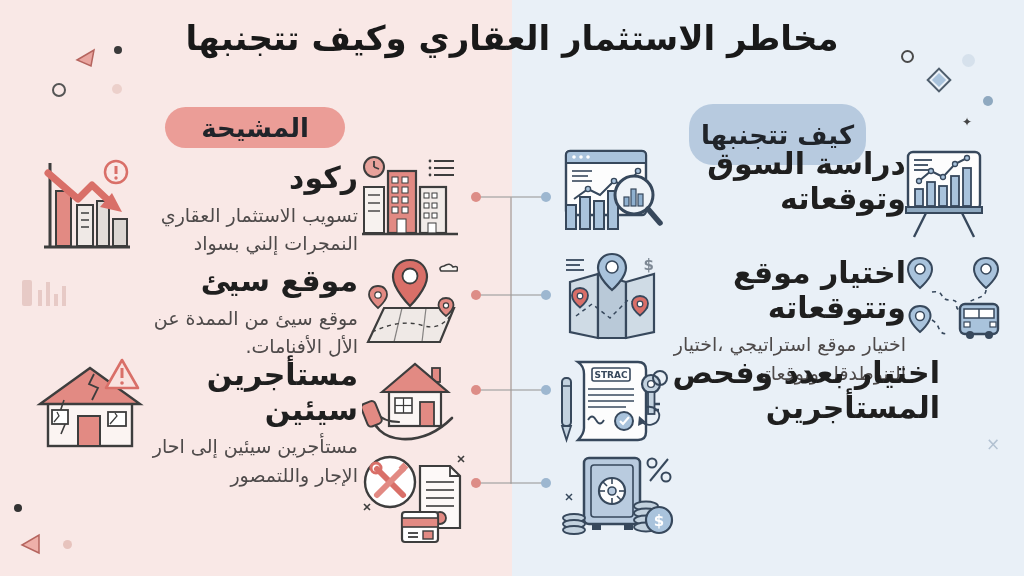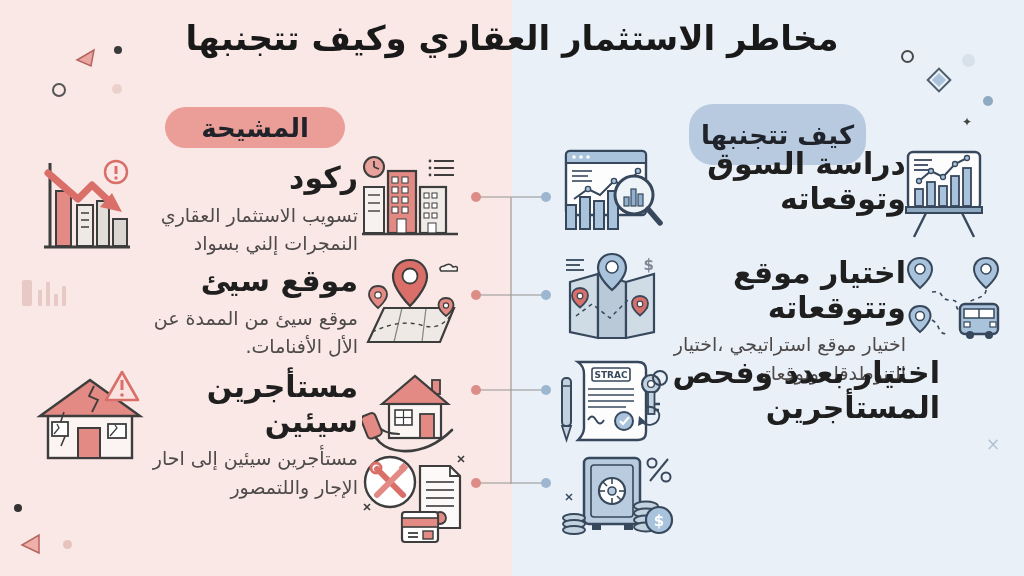--- a/index.html
+++ b/index.html
@@ -181,21 +181,21 @@
       <line x1="64" y1="50" x2="60" y2="84" stroke="#3d3d3d" stroke-width="1.2" opacity=".6"></line>
       <path d="M48 2 C37 2 31 10 31 19 C31 31 48 48 48 48 C48 48 65 31 65 19 C65 10 59 2 48 2 Z" fill="#d96f68" stroke="#3d3d3d" stroke-width="2.2"></path>
       <circle cx="48" cy="18" r="7.5" fill="#fff" stroke="#3d3d3d" stroke-width="1.8"></circle>
       <path d="M16 28 c-6 0 -9 4 -9 8.5 c0 6 9 13.5 9 13.5 c0 0 9 -7.5 9 -13.5 c0 -4.5 -3 -8.5 -9 -8.5 Z" fill="#e28a83" stroke="#3d3d3d" stroke-width="1.8"></path>
       <circle cx="16" cy="37" r="3.2" fill="#fff" stroke="#3d3d3d" stroke-width="1.2"></circle>
       <path d="M84 40 c-5 0 -7.5 3.2 -7.5 7 c0 5 7.5 11 7.5 11 c0 0 7.5 -6 7.5 -11 c0 -3.8 -2.5 -7 -7.5 -7 Z" fill="#e28a83" stroke="#3d3d3d" stroke-width="1.8"></path>
       <circle cx="84" cy="47.5" r="2.6" fill="#fff" stroke="#3d3d3d" stroke-width="1.2"></circle>
     </svg>
   </div>
 
-  <div class="l-item" style="top:364px;text-decoration:underline;">
+  <div class="l-item" style="top:352px;text-decoration:underline;">
     <svg class="l-deco" style="left:34px;" width="114" height="96" viewBox="0 0 114 96">
       <rect x="14" y="46" width="84" height="46" fill="#fbf4f2" stroke="#3d3d3d" stroke-width="2.4"></rect>
       <polygon points="6,50 56,14 106,50" fill="#e28a83" stroke="#3d3d3d" stroke-width="2.4"></polygon>
       <polyline points="60,20 55,30 64,34 58,46" fill="none" stroke="#3d3d3d" stroke-width="1.8"></polyline>
       <polyline points="30,46 26,58 32,68 27,80" fill="none" stroke="#3d3d3d" stroke-width="1.6"></polyline>
       <rect x="44" y="62" width="22" height="30" fill="#e28a83" stroke="#3d3d3d" stroke-width="2"></rect>
       <rect x="18" y="56" width="16" height="14" fill="#fff" stroke="#3d3d3d" stroke-width="1.8"></rect>
       <polyline points="20,68 25,62 23,58" fill="none" stroke="#3d3d3d" stroke-width="1.3"></polyline>
       <rect x="74" y="58" width="18" height="14" fill="#fff" stroke="#3d3d3d" stroke-width="1.8"></rect>
       <polyline points="76,70 83,62 81,59" fill="none" stroke="#3d3d3d" stroke-width="1.3"></polyline>

